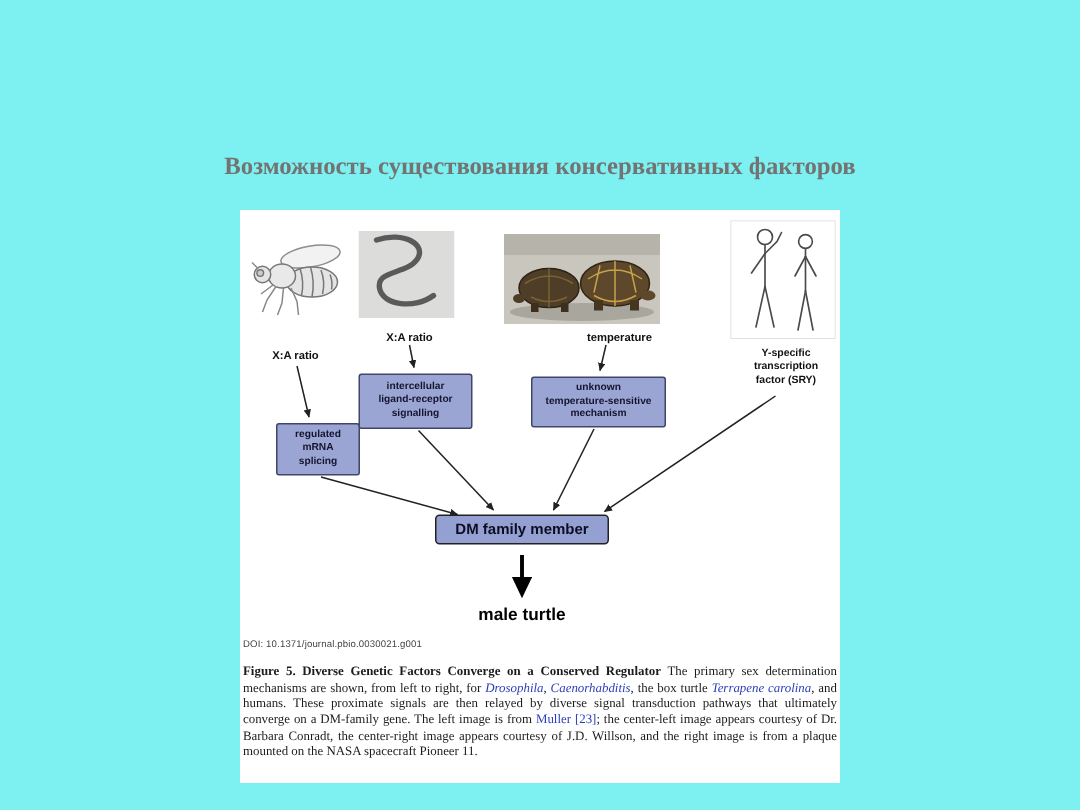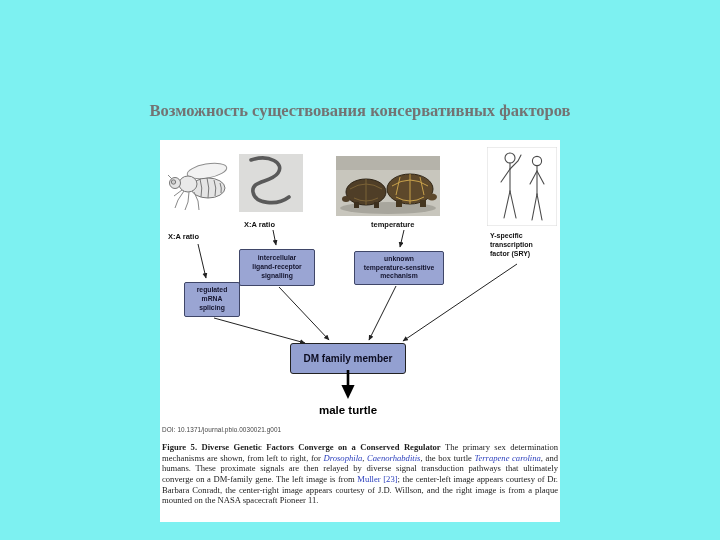--- a/index.html
+++ b/index.html
@@ -10,21 +10,21 @@
   .slide-title { position:absolute; top:55px; left:0; width:720px; text-align:center;
     font-family:"Liberation Serif",serif; font-weight:bold; font-size:16.5px;
     color:#737373; line-height:1.45;margin-top:44px; }
 
   .figure-panel { position:absolute; left:160px; top:140px; width:400px; height:382px; background:#ffffff; }
 
   .img-box { position:absolute; }
   .img-box svg { display:block; width:100%; height:100%; }
 
   .sig-label { position:absolute; font-size:7.5px; font-weight:bold; color:#111;
-    line-height:1.25; white-space:pre-line; }
+    text-align:center; line-height:1.25; white-space:pre-line; }
 
   .pbox { position:absolute; background:#9aa5d3; border:1px solid #3f4668; border-radius:2px;
     display:flex; align-items:center; justify-content:center; text-align:center;
     font-size:6.8px; font-weight:bold; color:#14142e; white-space:pre-line; line-height:1.3; padding:2px; }
   .pbox.dm { font-size:10px; border-radius:3px; border:1.3px solid #222; background:#93a0d1; color:#0d0d22; }
 
   .male-fates { position:absolute; font-weight:bold; font-size:11.5px; color:#000; text-align:center; }
 
   .arrows { position:absolute; left:0; top:0; width:400px; height:382px; pointer-events:none; }
 
@@ -120,21 +120,21 @@
 
     <div class="pbox" style="left:24px; top:142px; width:56px; height:35px;">regulated
 mRNA
 splicing</div>
     <div class="pbox" style="left:79px; top:109px; width:76px; height:37px;">intercellular
 ligand-receptor
 signalling</div>
     <div class="pbox" style="left:194px; top:111px; width:90px; height:34px;">unknown
 temperature-sensitive
 mechanism</div>
-    <div class="pbox dm" style="left:130px; top:203px; width:116px; height:31px;">DM family member</div>
+    <div class="pbox dm" style="left:130px; top:203px; width:116px; height:20px;">DM family member</div>
 
     <div class="male-fates" style="left:148px; top:264px; width:80px;">male turtle</div>
 
     <svg class="arrows" viewBox="0 0 400 382">
       <defs>
         <marker id="ah" markerWidth="8" markerHeight="8" refX="5" refY="2.5" orient="auto">
           <path d="M0,0 L5.5,2.5 L0,5 Z" fill="#222"></path>
         </marker>
         <marker id="ah2" markerWidth="8" markerHeight="8" refX="4" refY="2.6" orient="auto">
           <path d="M0,0 L5.5,2.6 L0,5.2 Z" fill="#000"></path>

